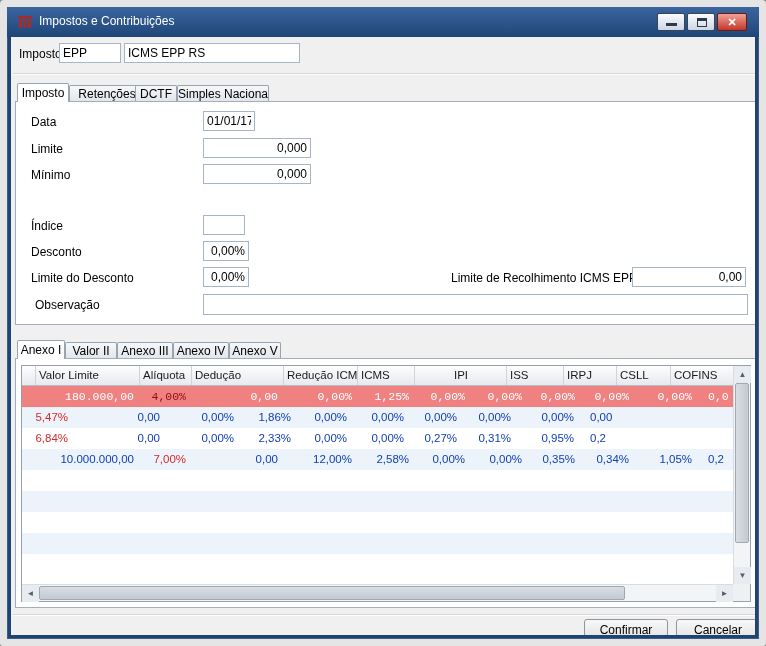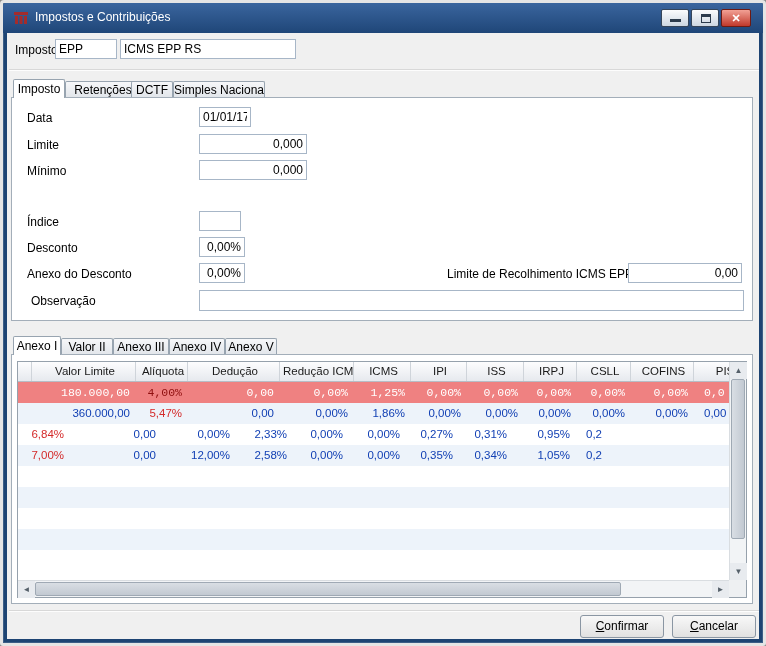--- a/index.html
+++ b/index.html
@@ -1,19 +1,19 @@
 <!DOCTYPE html>
 <html><head>
 <meta charset="utf-8">
 <style>
   * { box-sizing: border-box; margin: 0; padding: 0; }
   html,body { background:#8a8a8a; font-family:"Liberation Sans", sans-serif; font-size:12px; }
 
   .window { position:relative; width:766px; height:646px; background:#1d4473;
-            border:3px solid #e5e5e5; border-radius:4px 4px 3px 3px;
+            border:7px solid #e5e5e5; border-radius:4px 4px 3px 3px;
             box-shadow: inset 0 0 0 1px rgba(255,255,255,.14); overflow:hidden; }
 
   
   .titlebar { position:absolute; top:0; left:0; right:0; height:30px;
               background:linear-gradient(#3a659e,#1f4678); border-radius:3px 3px 0 0; }
   .appicon  { position:absolute; left:10px; top:7px; width:16px; height:16px; }
   .title    { position:absolute; left:32px; top:0; line-height:29px; color:#ffffff; white-space:nowrap; }
   .winbtn   { position:absolute; top:6px; height:18px; border:1px solid #35455a; border-radius:2px;
               background:linear-gradient(#fbfcfd,#cdd7e2); }
   .btn-min  { right:74px; width:28px; }
@@ -65,26 +65,26 @@
   .l-indice{ left:20px; top:182px; } .f-indice{ left:192px; top:178px; width:42px; }
   .l-desc  { left:20px; top:208px; } .f-desc  { left:192px; top:204px; width:46px; }
   .l-ldesc { left:20px; top:234px; } .f-ldesc { left:192px; top:230px; width:46px; }
   .l-recol { left:440px; top:234px;} .f-recol { left:621px; top:230px; width:114px; }
   .l-obs   { left:24px; top:261px; } .f-obs   { left:192px; top:257px; width:545px; height:21px; }
 
   
   .grid { position:absolute; left:10px; top:328px; width:730px; height:237px;
           border:1px solid #96a1ac; background:#fff; z-index:2; font-size:11.5px; }
   .ghead{ position:absolute; left:0; top:0; height:20px; width:711px; overflow:hidden; display:flex;
-          background:linear-gradient(#fdfdfe,#e6e9ee); border-bottom:1px solid #b6bdc6;text-align:center; }
+          background:linear-gradient(#fdfdfe,#e6e9ee); border-bottom:1px solid #b6bdc6; }
   .hg,.hc { flex:0 0 auto; height:19px; line-height:18px; border-right:1px solid #cfd4da;
             padding-left:3px; white-space:nowrap; overflow:hidden; color:#1a1a1a; }
   .hg { width:14px; padding:0; }
   .w0{width:104px;} .w1{width:52px;} .w2{width:92px;} .w3{width:74px;} .w4{width:57px;}
-  .w5{width:56px;} .w6{width:57px;} .w7{width:53px;} .w8{width:54px;} .w9{width:63px;} .w10{width:60px;}
+  .w5{width:56px;margin-left:36px;} .w6{width:57px;} .w7{width:53px;} .w8{width:54px;} .w9{width:63px;} .w10{width:60px;}
 
   .gbody{ position:absolute; left:0; top:20px; width:711px; bottom:17px; overflow:hidden; background:#fff; }
   .grow { display:flex; width:736px; height:21px; background:#fff; }
   .grow:nth-child(even){ background:#edf3fa; }
   .grow.sel { background:#ef8181;font-family:Liberation Mono, monospace; }
   .gc { flex:0 0 auto; height:21px; line-height:21px; text-align:right; padding-right:6px;
         overflow:hidden; white-space:nowrap; color:#1240b4; }
   .c0{width:118px;} .c1{width:52px; color:#d42a2a;} .c2{width:92px;} .c3{width:74px;}
   .c4{width:57px;} .c5{width:56px;} .c6{width:57px;} .c7{width:53px;} .c8{width:54px;}
   .c9{width:63px;} .c10{width:60px; text-align:left; padding-left:10px; padding-right:0;}
@@ -156,21 +156,21 @@
 
     <span class="lbl formel l-minimo">Mínimo</span>
     <input class="field num formel f-minimo" value="0,000" style="">
 
     <span class="lbl formel l-indice">Índice</span>
     <input class="field formel f-indice" value="" style="">
 
     <span class="lbl formel l-desc">Desconto</span>
     <input class="field num formel f-desc" value="0,00%" style="">
 
-    <span class="lbl formel l-ldesc">Anexo do Desconto</span>
+    <span class="lbl formel l-ldesc">Limite do Desconto</span>
     <input class="field num formel f-ldesc" value="0,00%" style="">
 
     <span class="lbl formel l-recol">Limite de Recolhimento ICMS EPP</span>
     <input class="field num formel f-recol" value="0,00" style="">
 
     <span class="lbl formel l-obs">Observação</span>
     <input class="field formel f-obs" value="" style="">
 
     <div class="tabs2">
       <div class="tab active a1">Anexo I</div>
@@ -205,21 +205,20 @@
           <div class="gc c3">0,00%</div>
           <div class="gc c4">1,25%</div>
           <div class="gc c5">0,00%</div>
           <div class="gc c6">0,00%</div>
           <div class="gc c7">0,00%</div>
           <div class="gc c8">0,00%</div>
           <div class="gc c9">0,00%</div>
           <div class="gc c10">0,0</div>
         </div>
         <div class="grow">
-          <div class="gc c0">360.000,00</div>
           <div class="gc c1">5,47%</div>
           <div class="gc c2">0,00</div>
           <div class="gc c3">0,00%</div>
           <div class="gc c4">1,86%</div>
           <div class="gc c5">0,00%</div>
           <div class="gc c6">0,00%</div>
           <div class="gc c7">0,00%</div>
           <div class="gc c8">0,00%</div>
           <div class="gc c9">0,00%</div>
           <div class="gc c10">0,00</div>
@@ -230,20 +229,21 @@
           <div class="gc c3">0,00%</div>
           <div class="gc c4">2,33%</div>
           <div class="gc c5">0,00%</div>
           <div class="gc c6">0,00%</div>
           <div class="gc c7">0,27%</div>
           <div class="gc c8">0,31%</div>
           <div class="gc c9">0,95%</div>
           <div class="gc c10">0,2</div>
         </div>
         <div class="grow">
+          <div class="gc c0">10.000.000,00</div>
           <div class="gc c1">7,00%</div>
           <div class="gc c2">0,00</div>
           <div class="gc c3">12,00%</div>
           <div class="gc c4">2,58%</div>
           <div class="gc c5">0,00%</div>
           <div class="gc c6">0,00%</div>
           <div class="gc c7">0,35%</div>
           <div class="gc c8">0,34%</div>
           <div class="gc c9">1,05%</div>
           <div class="gc c10">0,2</div>

